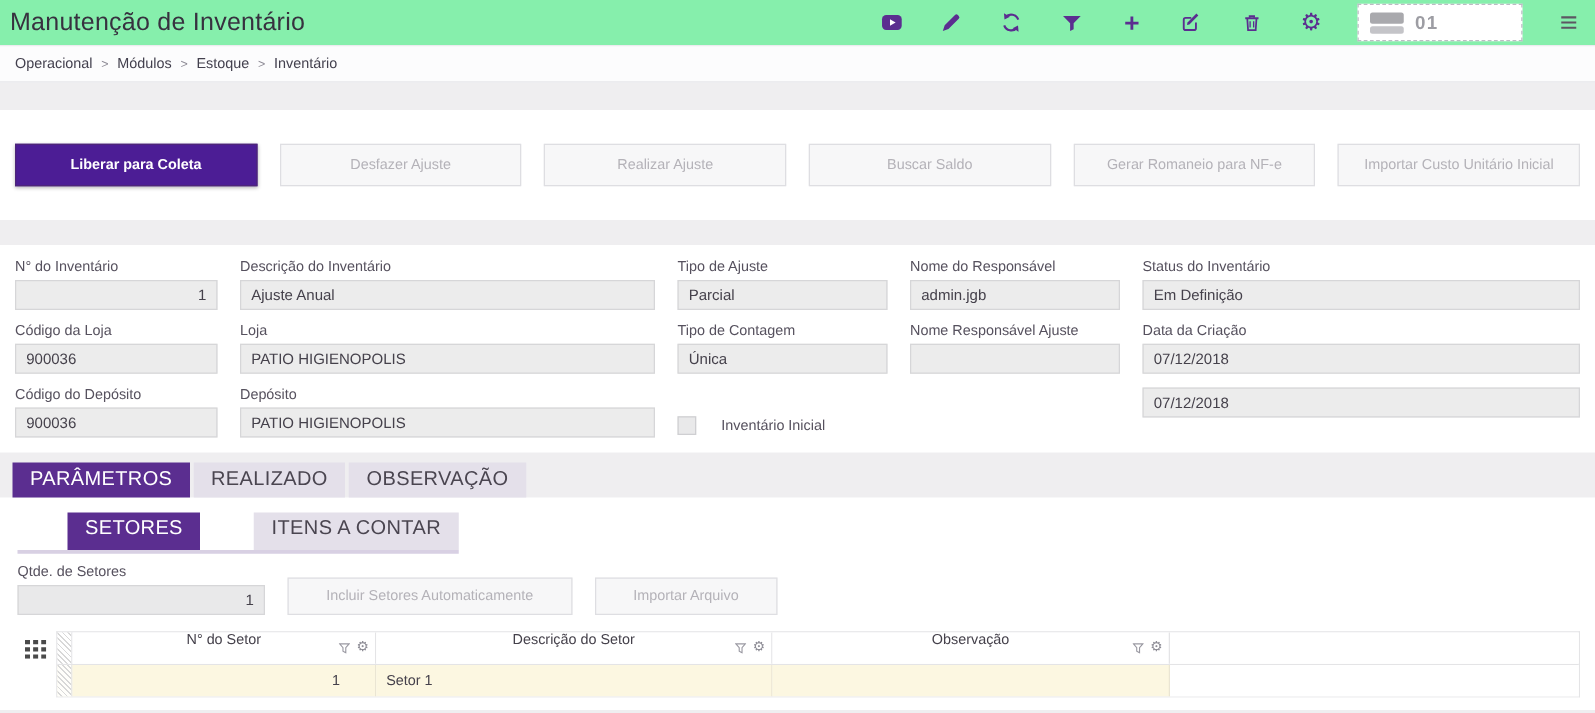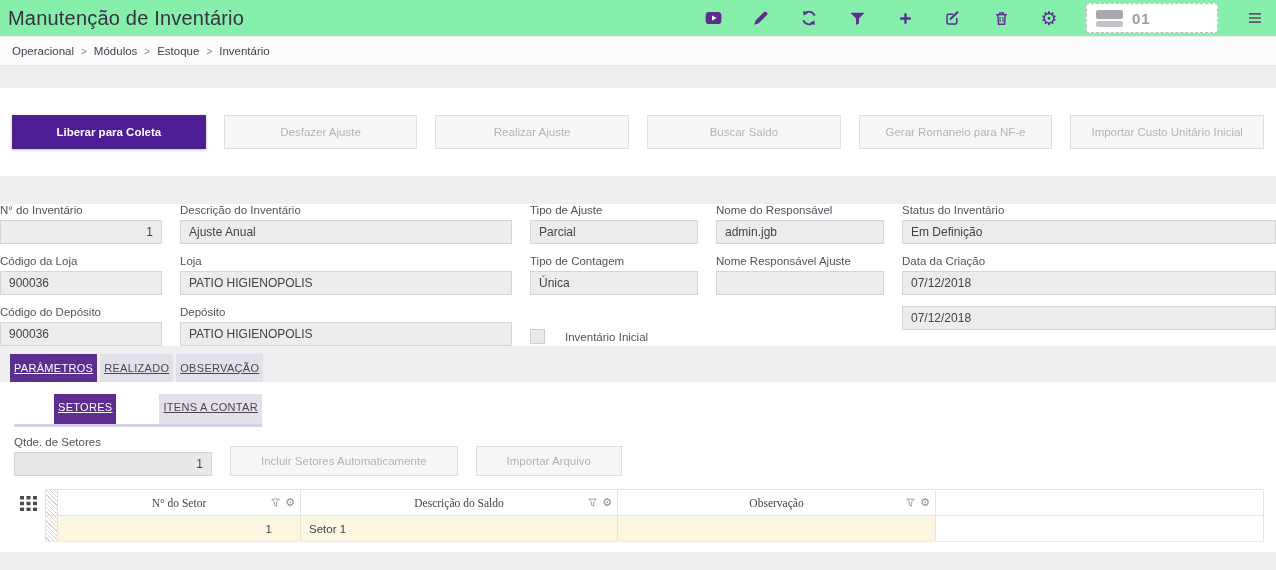--- a/index.html
+++ b/index.html
@@ -26,50 +26,50 @@
   .panel { background:#fff; }
 
   
   .actions-panel { margin-top:22px; padding:27px 12px; display:flex; gap:18px; }
   .btn { height:34px; font-size:11.5px; border:1px solid transparent; cursor:pointer; font-family:inherit; }
   .actions-panel .btn { flex:1; }
   .btn.primary { background:#4c1d95; color:#fff; border-color:#4d2579; box-shadow:0 1px 3px rgba(0,0,0,.28); font-weight:bold; }
   .btn.disabled { background:#f7f7f8; color:#b4b2b8; border-color:#dedee2; cursor:default; }
 
   
-  .form-panel { margin-top:28px; }
+  .form-panel { margin-top:20px; padding:12px; }
   .fgrid { display:grid; grid-template-columns:162px 332px 168px 168px 1fr; column-gap:18px; row-gap:11px; }
   .field label { display:block; font-size:11.5px; color:#56515e; margin-bottom:4px; }
   .input { height:24px; line-height:22px; background:#ececec; border:1px solid #d6d6d8; padding:0 8px; font-size:12px; color:#45414b; overflow:hidden; white-space:nowrap; }
   .input.right { text-align:right; }
   .checkbox-field { display:flex; align-items:center; gap:20px; padding-top:21px; }
   .checkbox { width:15px; height:15px; background:#e9e9ea; border:1px solid #cfcfd2; display:inline-block; cursor:pointer; }
   .cb-label { font-size:11.5px; color:#56515e; }
 
   
   .tabs { display:flex; gap:3px; padding-left:10px; margin-top:8px; }
-  .tab { height:28px; line-height:28px; padding:0 4px; font-size:11px; background:#e4e0ea; color:#4a4550; cursor:pointer; letter-spacing:.3px; white-space:nowrap;text-decoration:underline; }
+  .tab { height:28px; line-height:28px; padding:0 14px; font-size:16px; background:#e4e0ea; color:#4a4550; cursor:pointer; letter-spacing:.3px; white-space:nowrap; }
   .tab.active { background:#5b2e90; color:#fff; }
 
   .content-panel { padding:12px 12px 0 12px; min-height:170px; }
   .subtabs { display:inline-flex; gap:3px; border-bottom:3px solid #d8d0e3; margin-left:2px; }
   .subtabs .tab { height:30px; line-height:26px;margin-left:40px; }
 
   .qty-row { display:flex; align-items:flex-end; gap:18px; margin-top:9px; padding-left:2px; }
   .qty-field .input { width:198px; background:#e9e9ea; }
   .btn.small { height:30px; padding:0 30px; flex:none; }
 
   
   .grid-area { display:flex; margin-top:13px; }
   .grid-menu { width:33px; display:flex; justify-content:center; padding-top:7px; cursor:pointer; }
   .table { flex:1; border:1px solid #e4e4e6; border-bottom:none; background:#fff; }
   .thead, .trow { display:grid; grid-template-columns:12px 243px 317px 318px 1fr; height:26px; }
   .thead { border-bottom:1px solid #e4e4e6; }
   .hatch { background:repeating-linear-gradient(45deg,#ffffff 0,#ffffff 2px,#d8d8d8 2px,#d8d8d8 3px); border-right:1px solid #e4e4e6; }
-  .th { position:relative; display:flex; align-items:center; justify-content:center; font-size:11.5px; color:#45414b; border-right:1px solid #e4e4e6; background:#fff;font-family:Liberation Serif, serif; }
+  .th { position:relative; display:flex; justify-content:center; font-size:11.5px; color:#45414b; border-right:1px solid #e4e4e6; background:#fff; }
   .th.filler { border-right:none; }
   .th-icons { position:absolute; right:5px; top:0; height:100%; display:flex; align-items:center; gap:5px; }
   .mini-gear { font-size:11px; color:#8e8d96; line-height:1; cursor:pointer; }
   .mini-funnel { cursor:pointer; display:inline-flex; }
   .trow { border-bottom:1px solid #ebebee; }
   .td { display:flex; align-items:center; font-size:11.5px; color:#45414b; border-right:1px solid #eae5d3; background:#fcf7e1; padding:0 8px; overflow:hidden; }
   .td.num { justify-content:flex-end; padding-right:28px; }
   .td.filler { background:#fff; border-right:none; }
   .row-hatch { background-color:#fcf7e1; background-image:repeating-linear-gradient(45deg,rgba(255,255,255,.85) 0,rgba(255,255,255,.85) 2px,#d8d8d8 2px,#d8d8d8 3px); border-right:1px solid #e4e4e6; }
 </style>
@@ -269,21 +269,21 @@
             <span class="th-icons">
               <span class="mini-funnel">
                   <svg width="9" height="9" viewBox="0 0 12 12">
                     <path d="M1 1.5h10L7.5 5.5V11L4.5 9.3V5.5Z" fill="none" stroke="#9a99a2" stroke-width="1.2"></path>
                   </svg>
                 </span>
               <span class="mini-gear">⚙</span>
             </span>
           </div>
           <div class="th">
-            <span>Descrição do Saldo</span>
+            <span>Descrição do Setor</span>
             <span class="th-icons">
               <span class="mini-funnel">
                   <svg width="9" height="9" viewBox="0 0 12 12">
                     <path d="M1 1.5h10L7.5 5.5V11L4.5 9.3V5.5Z" fill="none" stroke="#9a99a2" stroke-width="1.2"></path>
                   </svg>
                 </span>
               <span class="mini-gear">⚙</span>
             </span>
           </div>
           <div class="th">

